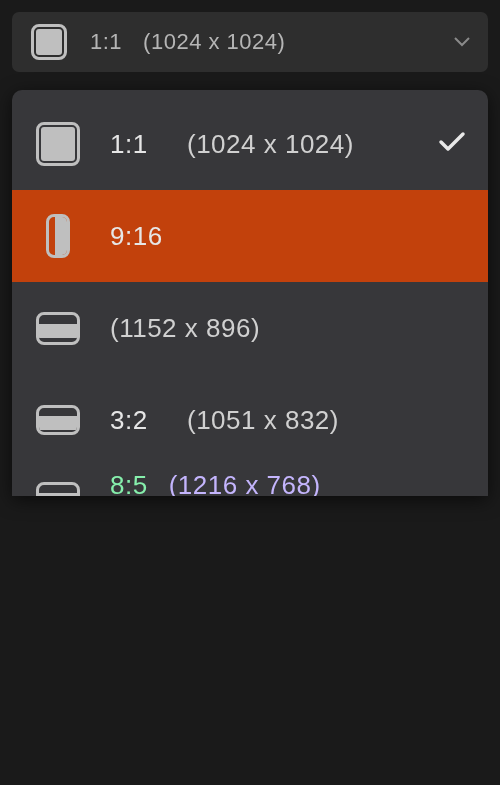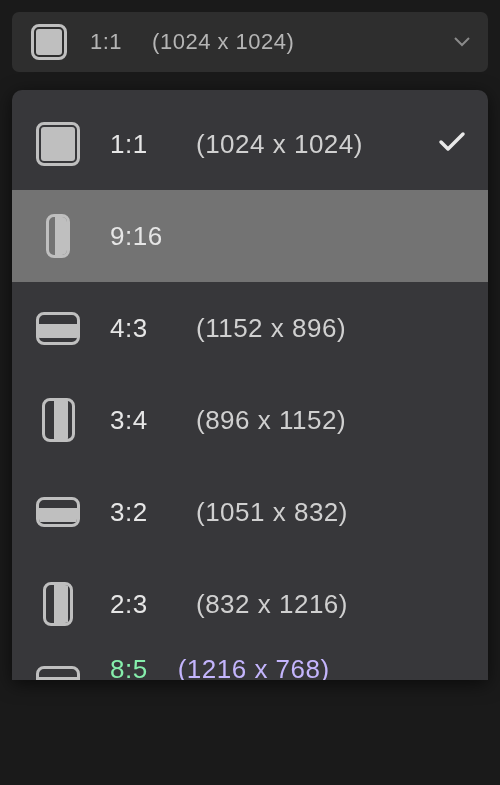--- a/index.html
+++ b/index.html
@@ -47,21 +47,21 @@
       overflow: hidden;
       background: transparent;
     }
     .ar-icon .fill {
       position: absolute;
       background: #bfbfbf;
     }
     .label {
       display: flex;
       align-items: baseline;
-      gap: 30px;
+      gap: 21px;
       font-size: 25px;
       font-weight: 500;
       letter-spacing: 0.5px;
       justify-content: space-between;
     }
     .label .ratio { color: #86efac; }
     .label .dims  { color: #c4b5fd; }
     .selector .label .ratio,
     .selector .label .dims { color: #b5b5b5; font-size: 22px; }
 
@@ -74,21 +74,21 @@
     }
     .option {
       display: flex;
       align-items: center;
       gap: 26px;
       padding: 20px 20px;
       position: relative;
       cursor: pointer;
     }
     .option.hovered {
-      background: #737373;
+      background: #c2410c;
     }
     .option .icon-wrap { width: 52px; height: 52px; }
     .option .label { font-size: 26px; }
     .option .label .ratio { min-width: 56px; display: inline-block; color: #e6e6e6; }
     .option .label .dims { color: #d0d0d0; }
     .check {
       position: absolute;
       right: 22px;
       top: 50%;
       transform: translateY(-50%);
@@ -153,55 +153,32 @@
           <span class="ratio">9:16</span>
         </div>
       </div>
       <div class="option">
         <div class="icon-wrap">
           <div class="ar-icon" style="width: 44px; height: 33px;">
             <div class="fill" style="left: 0px; right: 0px; height: 14.85px; top: 9.075px;"></div>
           </div>
         </div>
         <div class="label">
-          <span class="ratio">4:3</span>
           <span class="dims">(1152 x 896)</span>
-        </div>
-      </div>
-      <div class="option">
-        <div class="icon-wrap">
-          <div class="ar-icon" style="width: 33px; height: 44px;">
-            <div class="fill" style="top: 0px; bottom: 0px; width: 14.85px; left: 9.075px;"></div>
-          </div>
-        </div>
-        <div class="label">
-          <span class="ratio">3:4</span>
-          <span class="dims">(896 x 1152)</span>
         </div>
       </div>
       <div class="option">
         <div class="icon-wrap">
           <div class="ar-icon" style="width: 44px; height: 29.3333px;">
             <div class="fill" style="left: 0px; right: 0px; height: 13.2px; top: 8.06667px;"></div>
           </div>
         </div>
         <div class="label">
           <span class="ratio">3:2</span>
           <span class="dims">(1051 x 832)</span>
-        </div>
-      </div>
-      <div class="option">
-        <div class="icon-wrap">
-          <div class="ar-icon" style="width: 29.3333px; height: 44px;">
-            <div class="fill" style="top: 0px; bottom: 0px; width: 13.2px; left: 8.06667px;"></div>
-          </div>
-        </div>
-        <div class="label">
-          <span class="ratio">2:3</span>
-          <span class="dims">(832 x 1216)</span>
         </div>
       </div>
       <div class="cutoff">
         <div class="icon-wrap">
           <div class="ar-icon" style="width: 44px; height: 27.5px;">
             <div class="fill" style="left: 0px; right: 0px; height: 12.375px; top: 7.5625px;"></div>
           </div>
         </div>
         <div class="label">
           <span class="ratio">8:5</span>

